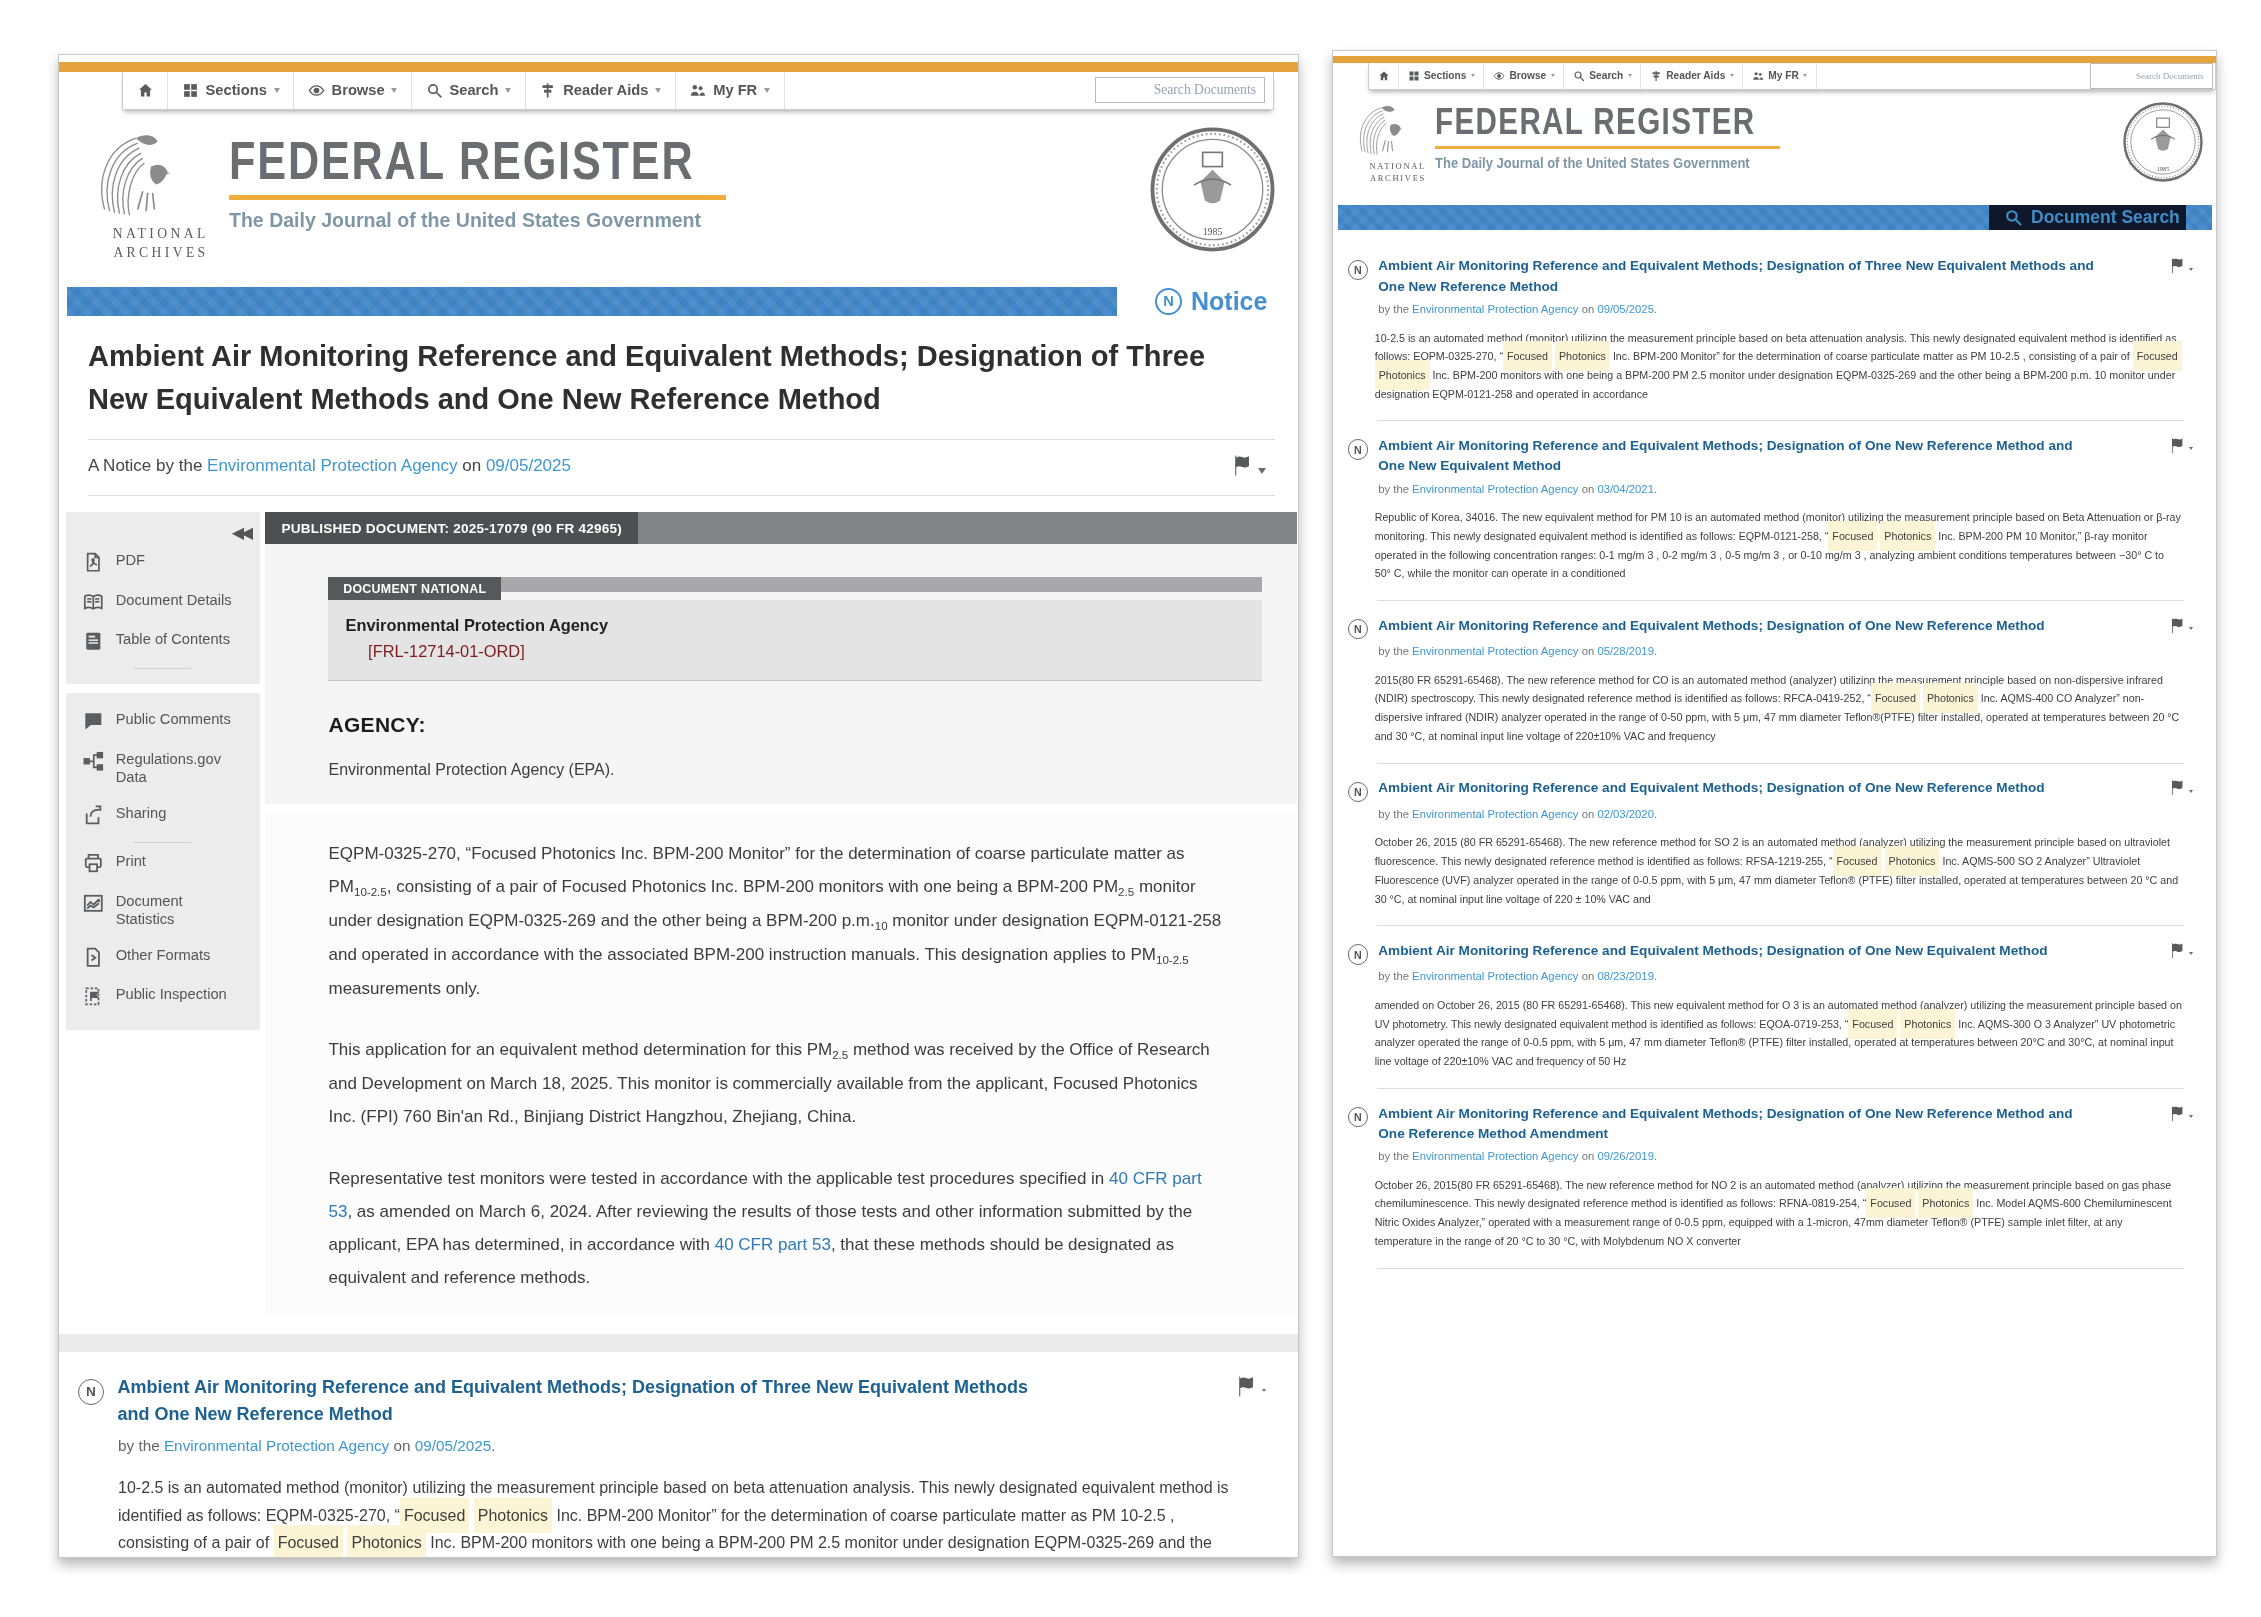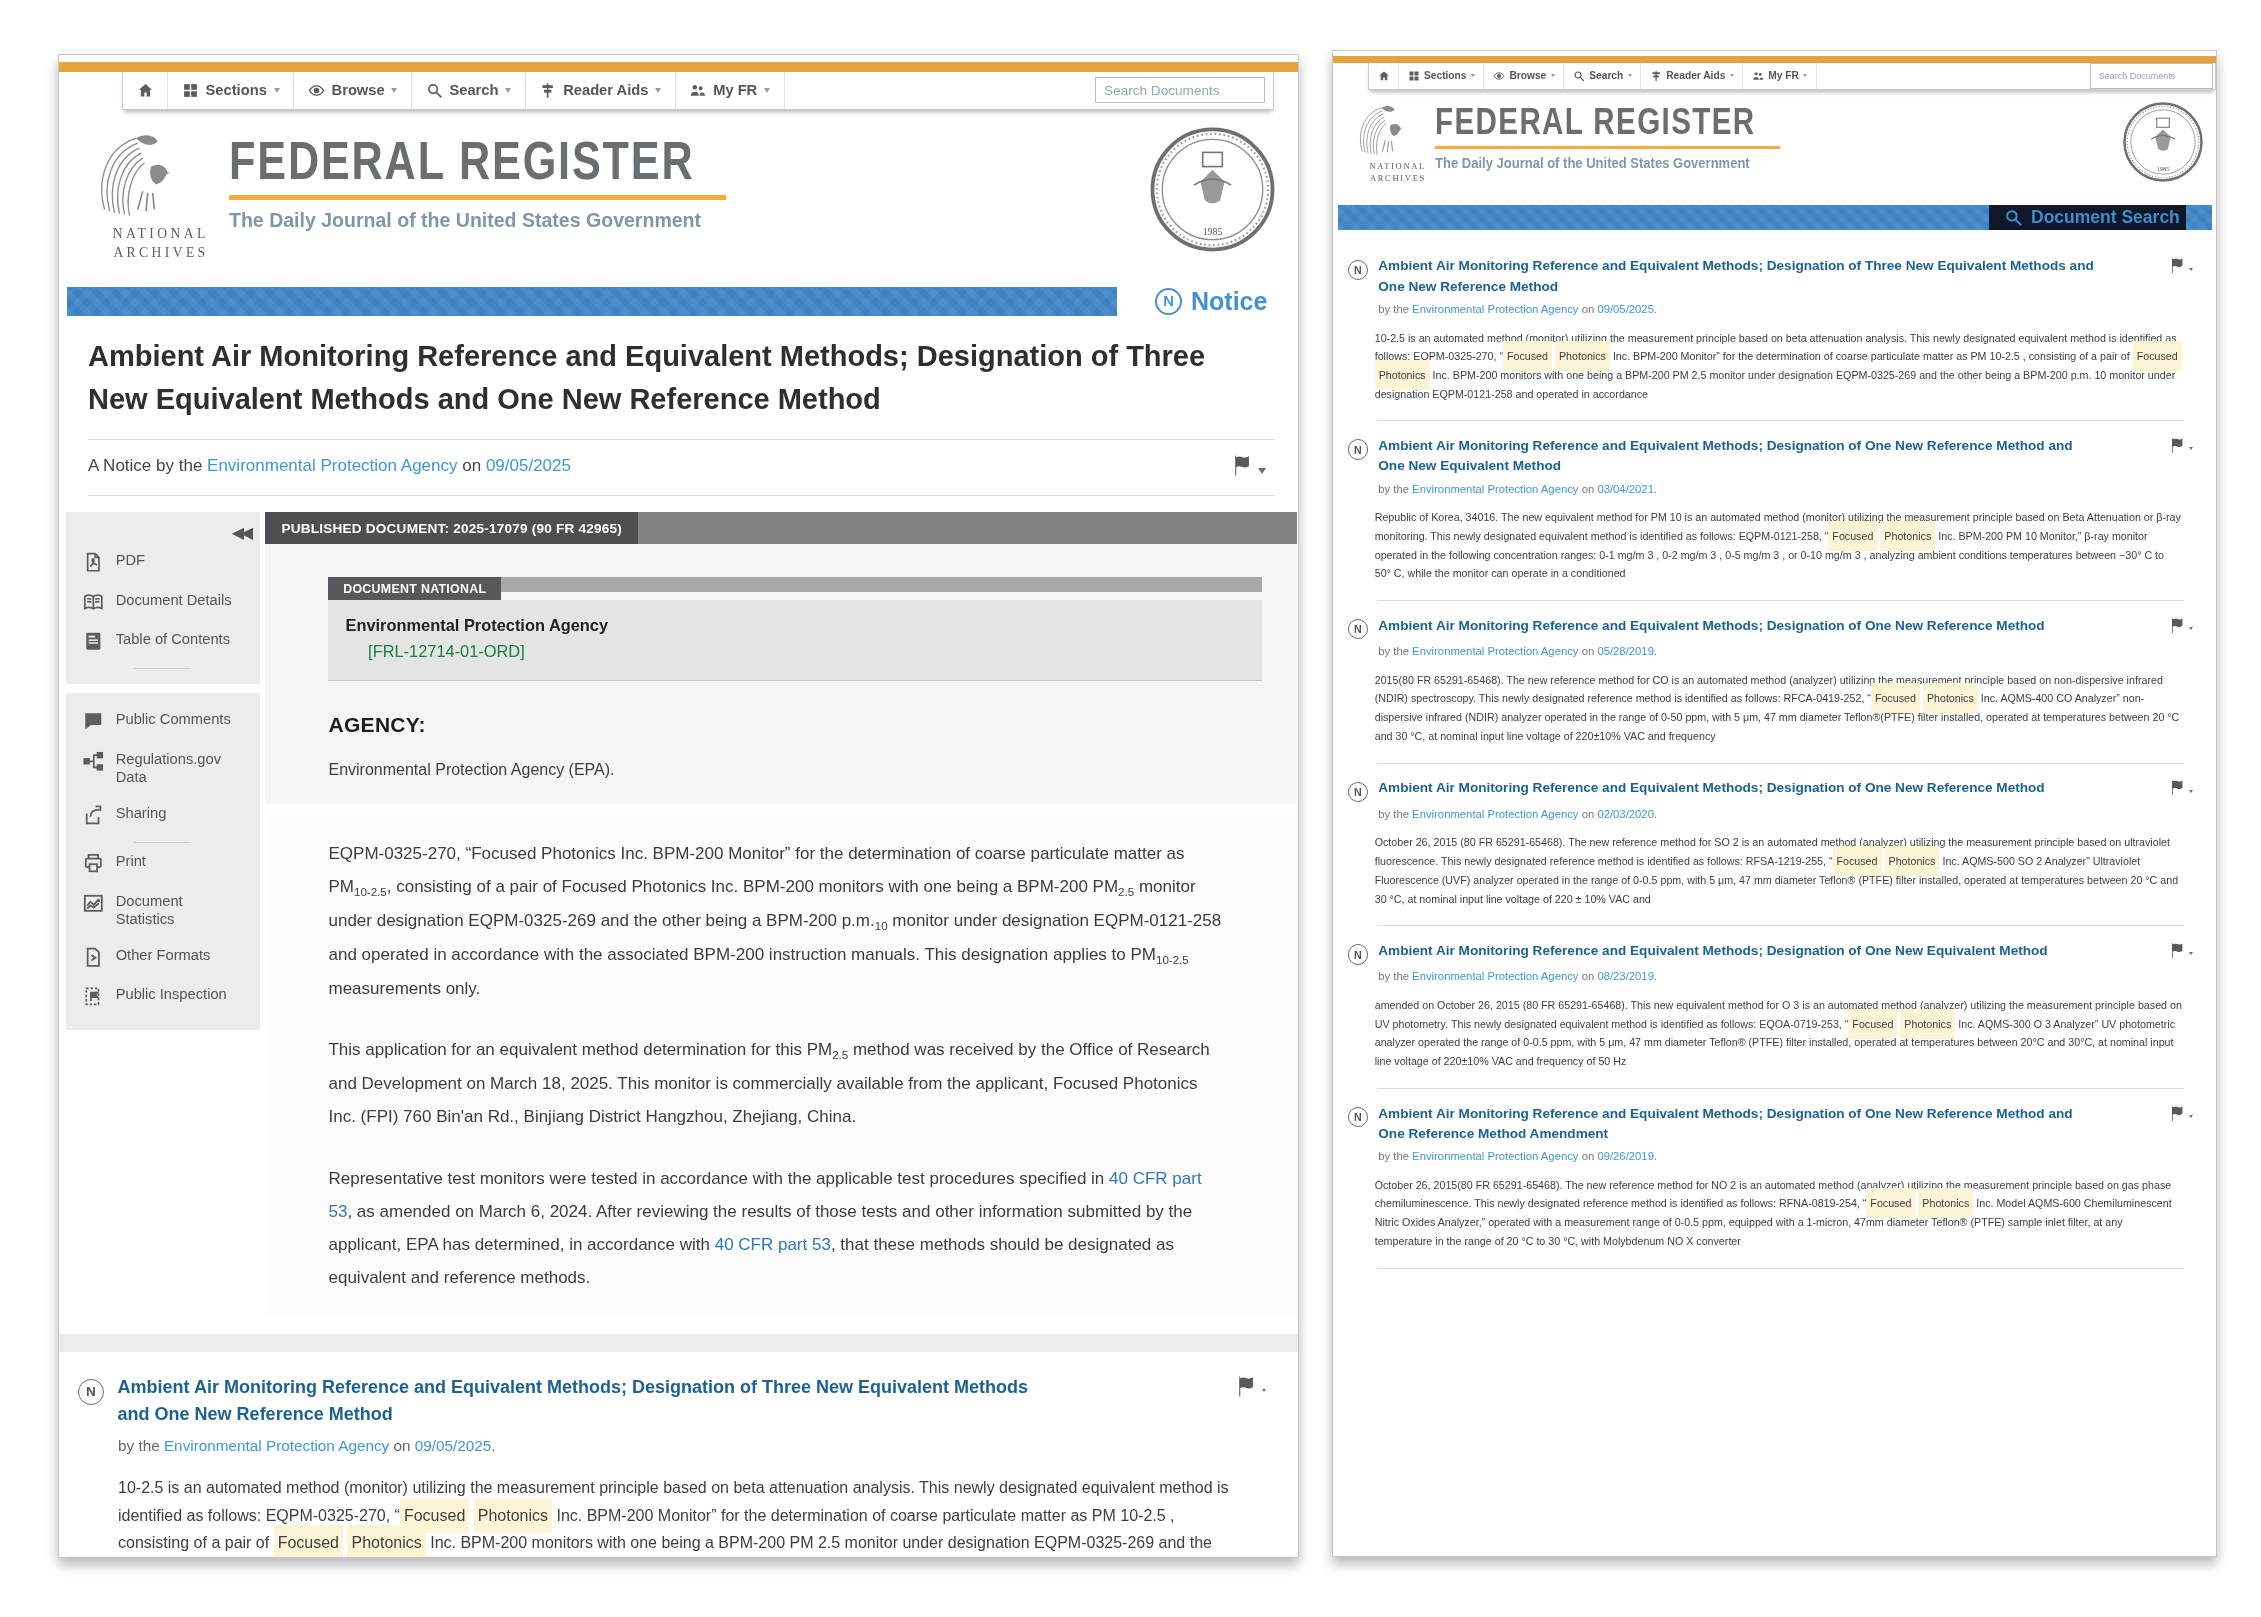--- a/index.html
+++ b/index.html
@@ -17,21 +17,21 @@
   .panel-right .topnav { margin:0 0 0 35px; height:27px; }
   .nav-item { display:flex; align-items:center; gap:6.8px; padding:0 13.6px; border-right:0.6px solid #e3e3e3;
               font-size:14.7px; font-weight:700; color:#555; cursor:pointer; white-space:nowrap; }
   .panel-right .nav-item { font-size:10.2px; gap:4.5px; padding:0 8.5px; }
   .nav-item svg { width:17px; height:17px; color:#5b5c5e; }
   .panel-right .nav-item svg { width:12px; height:12px; }
   .caret { width:0; height:0; border-left:.26em solid transparent; border-right:.26em solid transparent;
            border-top:.36em solid #9a9a9a; display:inline-block; }
   .nav-spacer { flex:1; border:none; }
   .nav-search { align-self:center; width:170px; height:25px; margin-right:8px; border:0.6px solid #b9b9b9;
-                font-size:13.6px; padding:12px 8px; color:#5b6a78; font-family:Liberation Sans, sans-serif; }
+                font-size:13.6px; padding:12px 8px; color:#5b6a78; font-family:Liberation Serif, serif;text-align:right; }
   .nav-search::placeholder { color:#97a3b1; }
   .panel-right .nav-search { width:123px; height:18px; font-size:9px; margin-right:2.3px; }
 
   
   .masthead { display:flex; align-items:flex-start; padding:19px 20.4px 11.3px 13.6px; }
   .panel-right .masthead { padding:12.4px 11.3px 8px 8px; }
   .eagle-block { width:136px; text-align:right; flex:none; }
   .panel-right .eagle-block { width:85px; }
   .eagle { width:116px; height:93px; }
   .panel-right .eagle { width:71px; height:57px; }
@@ -92,21 +92,21 @@
   .pub-bar { height:32px; display:flex; }
   .pub-label { background:#4e4f52; color:#fff; font-size:13.6px; font-weight:700; letter-spacing:0.2px;
                display:flex; align-items:center; padding:0 16px; white-space:nowrap; }
   .pub-rest { flex:1; background:#828386; }
   .headings-bar { margin:33px 35px 0 63px; display:flex; align-items:flex-start; }
   .hb-label { background:#57585b; color:#fff; font-size:12.4px; font-weight:700; letter-spacing:0.3px;
               padding:4.5px 14.7px; white-space:nowrap; }
   .hb-rest { flex:1; background:#a8a8ab; height:14.7px; }
   .headings-box { margin:0 35px 0 63px; background:#e4e4e5; padding:16px 17px 19px; border-bottom:1.7px solid #c6c6c8; }
   .hb-agency { font-size:16.4px; font-weight:700; color:#222; }
-  .hb-frl { font-size:16.4px; color:#15803d; margin:6.8px 0 0 22.6px; }
+  .hb-frl { font-size:16.4px; color:#7f1d1d; margin:6.8px 0 0 22.6px; }
   .agency-h { margin:32px 0 0 63px; font-size:21px; font-weight:700; color:#1c1c1c; letter-spacing:0.3px; }
   .agency-v { margin:24px 79px 0 63px; font-size:16px; color:#3d3d3d; }
   .main-bottom { background:#fcfcfc; padding:24px 73px 22.6px 63px; font-size:17px; color:#3c3c3c; }
   .main-bottom p { line-height:1.95; margin-bottom:28px; }
   .main-bottom p:last-child { margin-bottom:0; }
   sub { font-size:.68em; }
   .seg-link { color:var(--link); cursor:pointer; }
 
   .page-gap { height:18px; background:#ebebec; margin-top:17px; }
 

